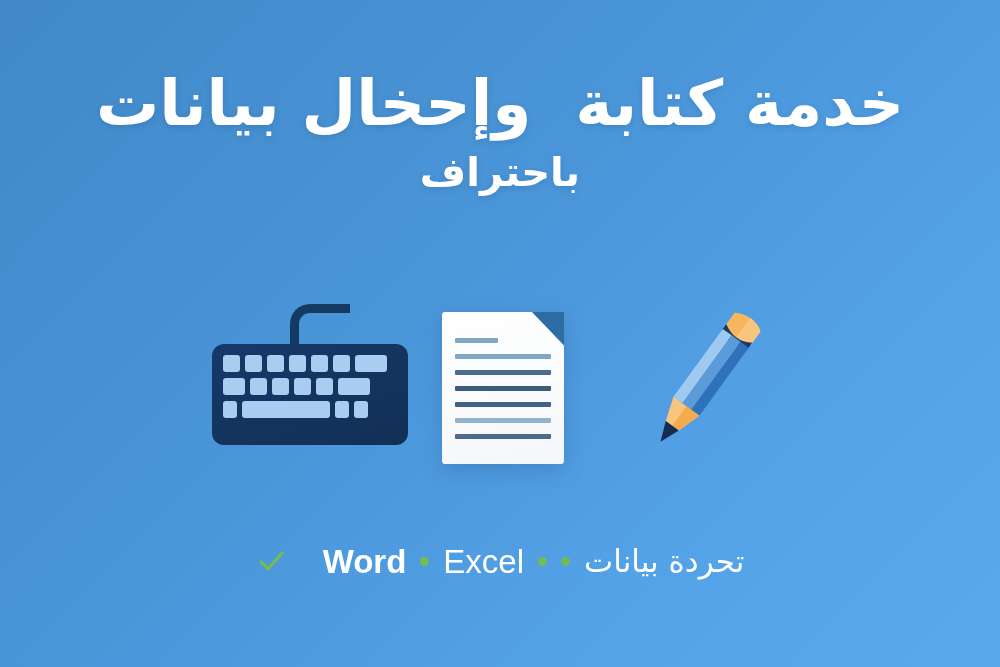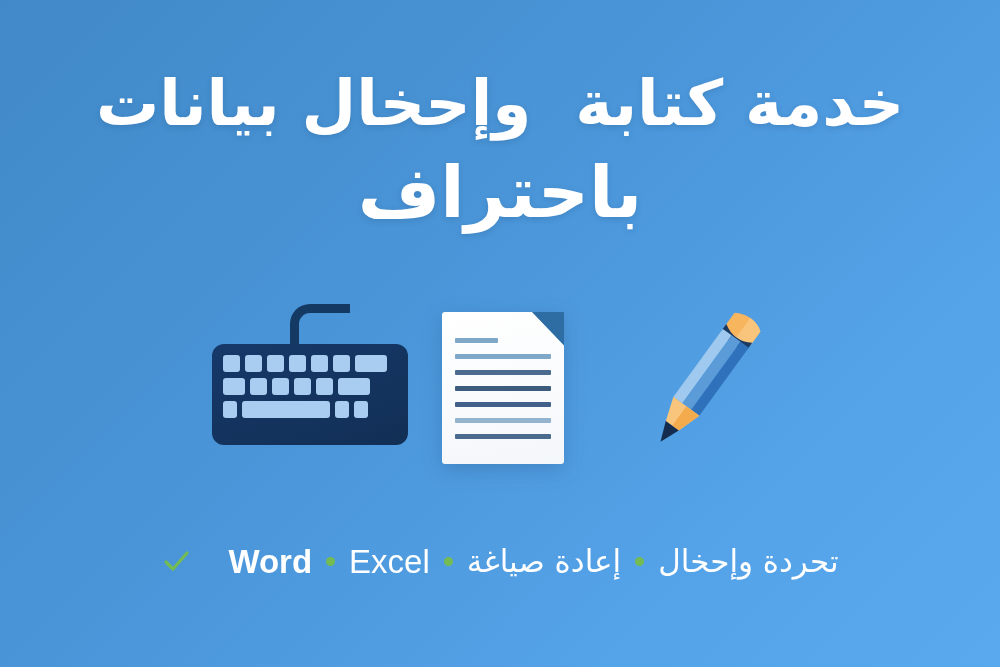--- a/index.html
+++ b/index.html
@@ -40,21 +40,21 @@
     direction: rtl;
     text-shadow: 0 2px 6px rgba(20, 60, 100, 0.18);
     padding: 0 40px;
     box-sizing: border-box;
   }
   .headline .line {
     display: block;
     white-space: pre;
   }
   .headline .line-1 { font-size: 63px; }
-  .headline .line-2 { font-size: 71px; }
+  .headline .line-2 { font-size: 40px; }
 
   
   .icon-row {
     position: absolute;
     top: 296px;
     left: 0;
     right: 0;
     height: 190px;
     direction: ltr;
   }
@@ -286,23 +286,22 @@
           <path d="M70 110 h16 l-8 24 h-8 z" fill="#f4ab4e"></path>
 
           <path d="M62 134 h16 l-8 20 z" fill="#142d4f"></path>
         </g>
       </svg>
     </div>
 
   </div>
 
   <div class="features">
-    <span class="feat-item">تحردة وإحخال</span>
+    <span class="feat-item">تحردة بيانات</span>
     <span class="sep-dot"></span>
-    <span class="feat-item">إعادة صياغة</span>
     <span class="sep-dot"></span>
     <span class="feat-item latin">Excel</span>
     <span class="sep-dot"></span>
     <span class="feat-item latin bold">Word</span>
     <span class="check-icon">
       <svg width="30" height="30" viewBox="0 0 30 30" xmlns="http://www.w3.org/2000/svg">
         <path d="M5 16 L12 23 L26 7" fill="none" stroke="#74bb54" stroke-width="3.2" stroke-linecap="round" stroke-linejoin="round"></path>
       </svg>
     </span>
   </div>

